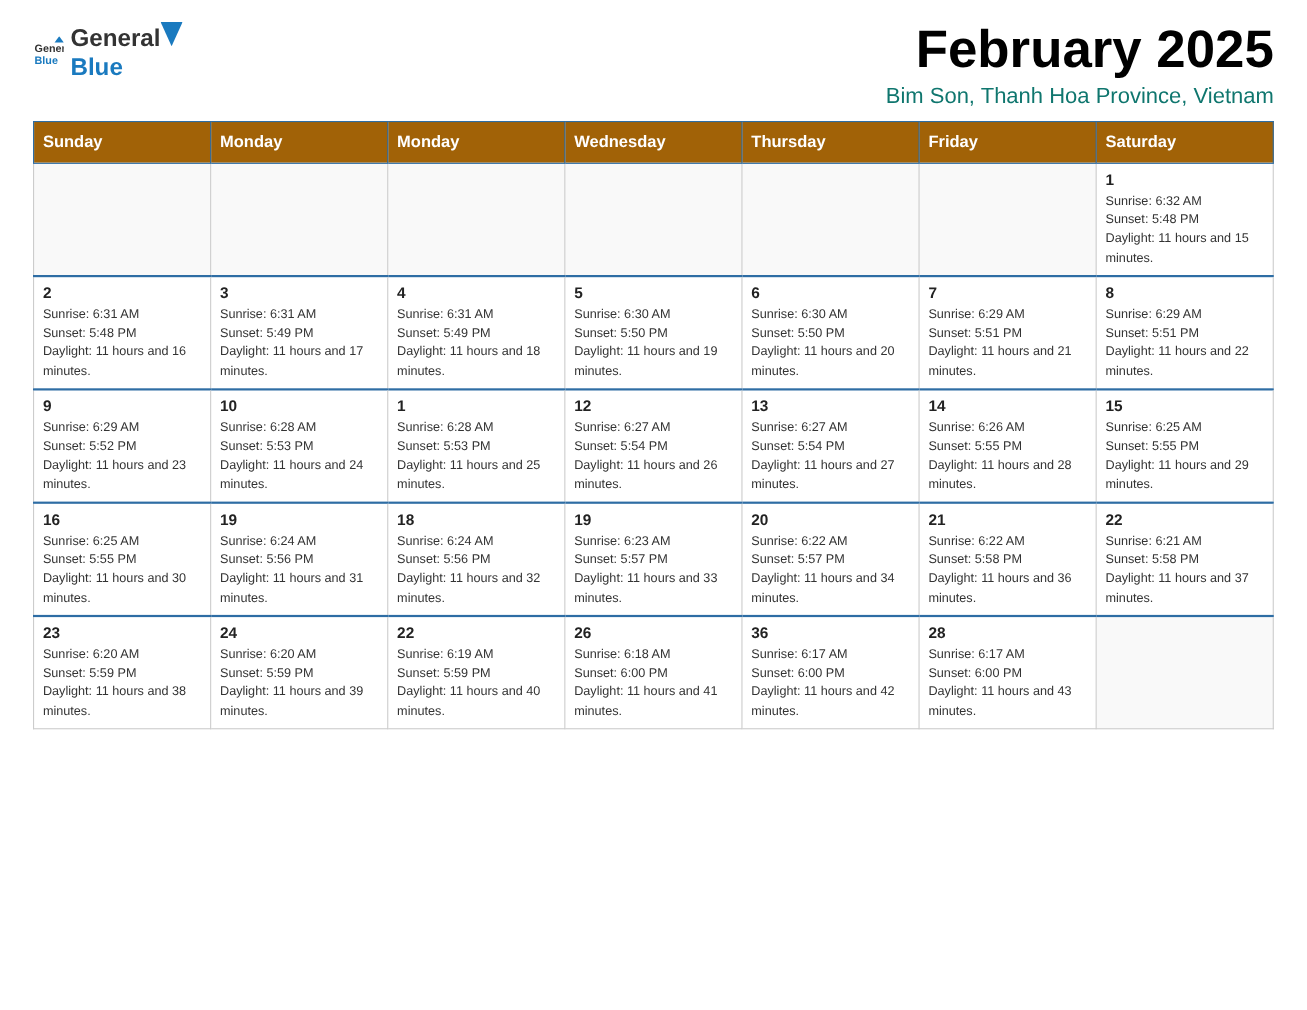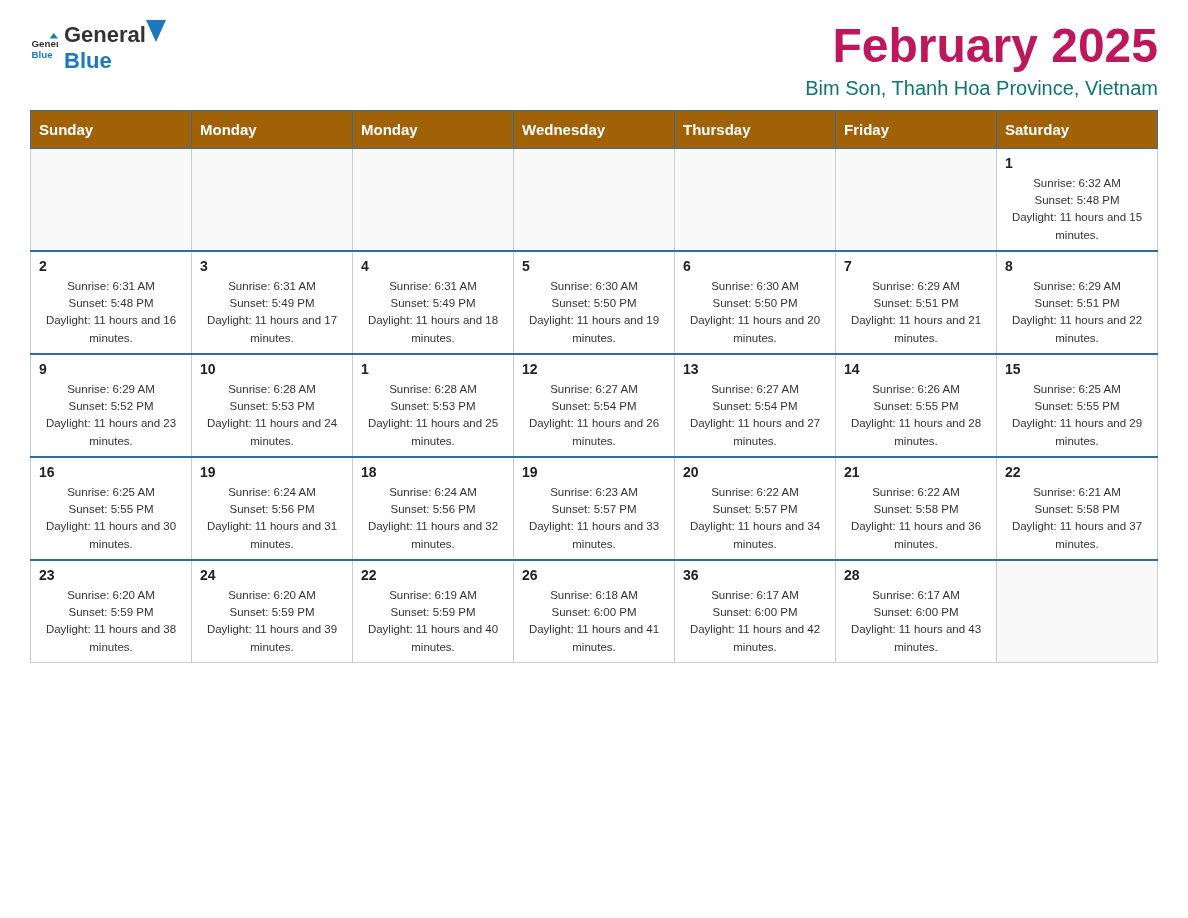--- a/index.html
+++ b/index.html
@@ -34,21 +34,21 @@
     .logo-icon {
       width: 28px;
       height: 28px;
     }
     .title-block {
       text-align: right;
     }
     .title-block h1 {
       font-size: 48px;
       font-weight: bold;
-      color: #be185d;
+      color: #000000;
       line-height: 1.1;
     }
     .title-block h2 {
       font-size: 20px;
       font-weight: normal;
       color: #0f766e;
       margin-top: 4px;
     }
     .calendar {
       width: 100%;
@@ -81,21 +81,20 @@
       font-size: 14px;
       font-weight: bold;
       color: #222;
       margin-bottom: 4px;
       display: block;
     }
     .day-info {
       font-size: 11.5px;
       color: #333;
       line-height: 1.5;
-      text-align: center;
     }
     .calendar tbody tr:not(:last-child) td {
       border-bottom: 2px solid #2e6da4;
     }
   </style>
 </head>
 <body>
 
 <div class="header">
   <div class="logo">

